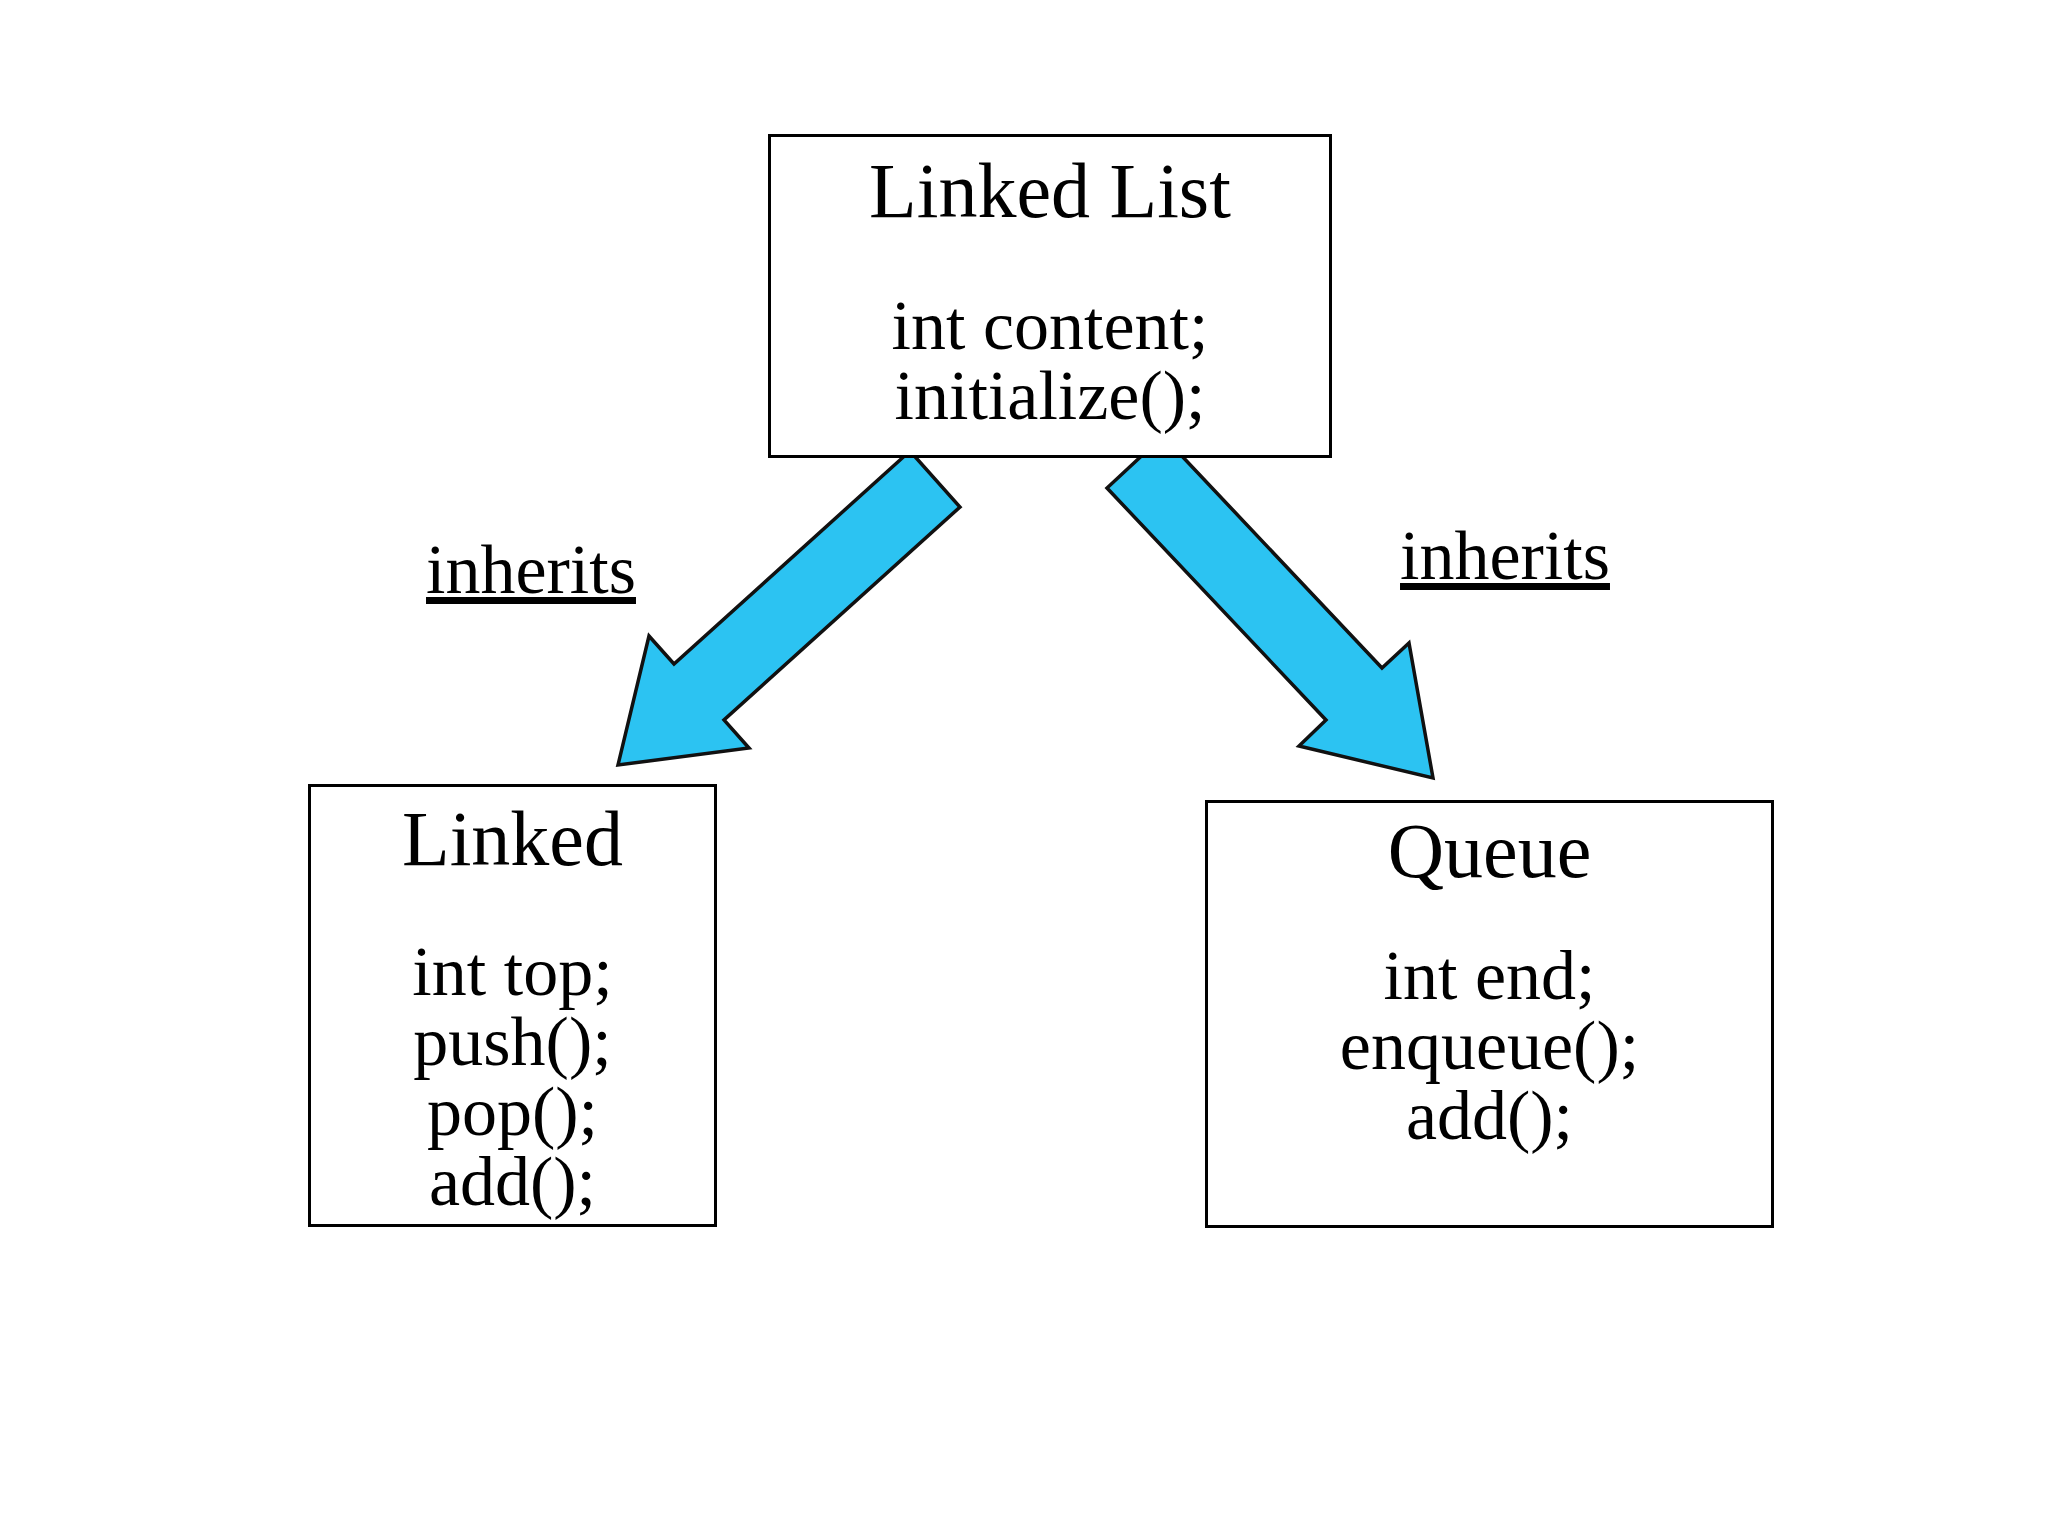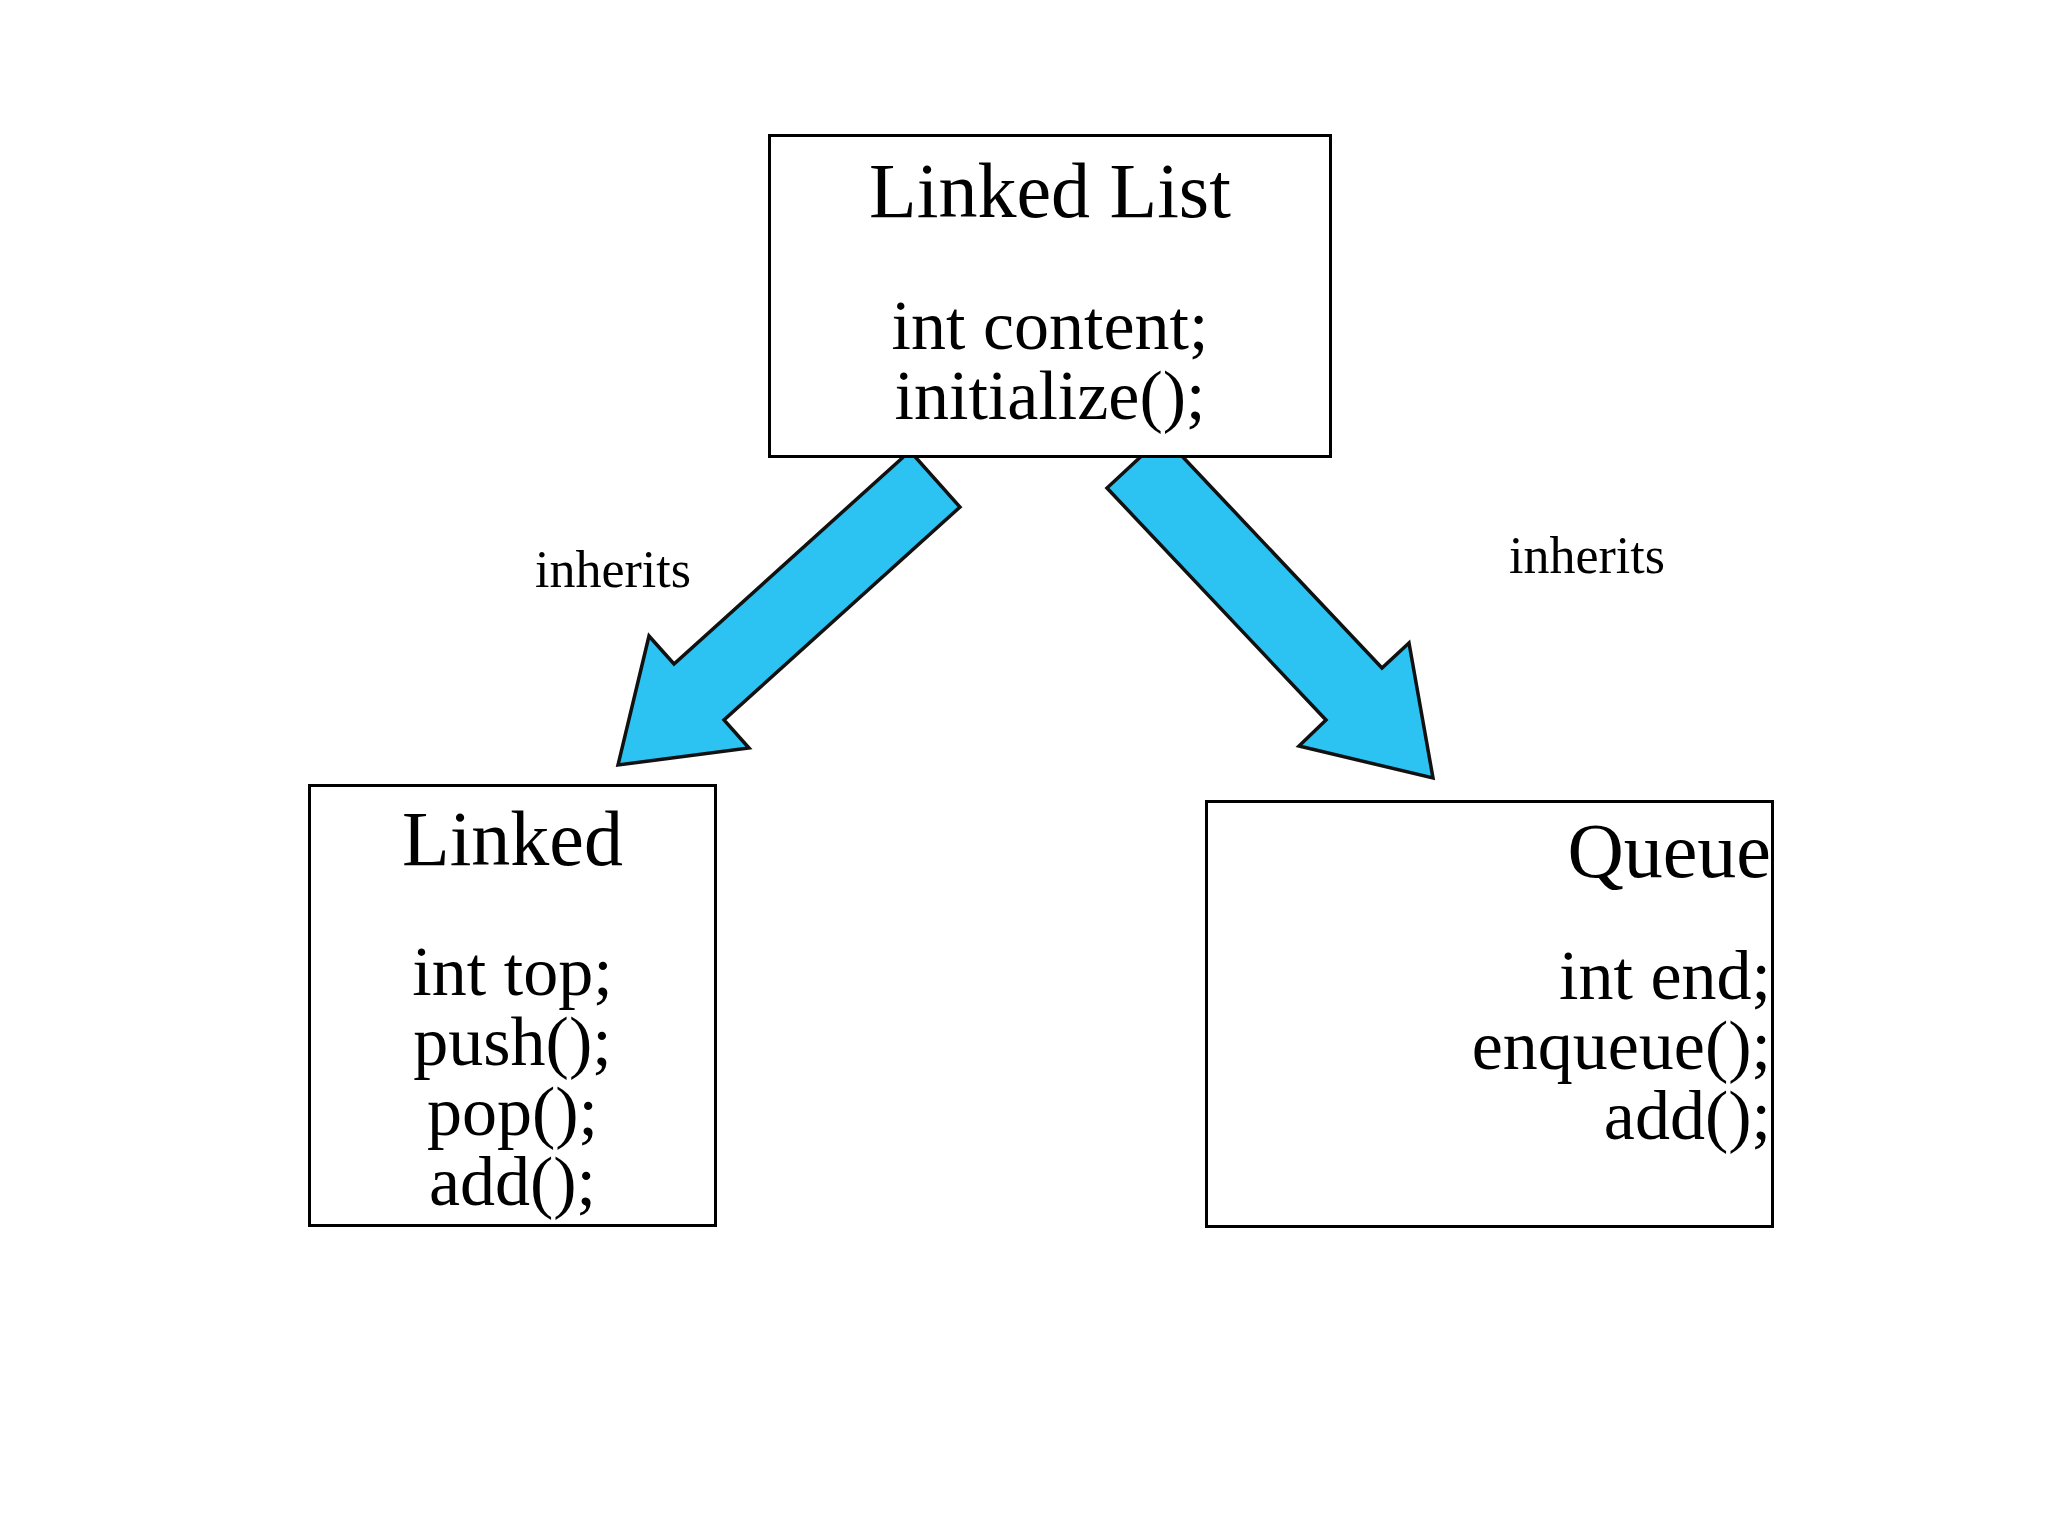--- a/index.html
+++ b/index.html
@@ -43,29 +43,30 @@
   .member {
     font-size: 70px;
     line-height: 70px;
     white-space: nowrap;
   }
   .spacer { width: 100%; }
   .box-ll    { left: 768px;  top: 103px; width: 564px; height: 324px; padding-top: 12px; margin-top: 31px; }
   .box-ll .spacer    { height: 58px; }
   .box-stack { left: 308px;  top: 784px; width: 409px; height: 443px; padding-top: 10px; }
   .box-stack .spacer { height: 56px; }
-  .box-queue { left: 1205px; top: 800px; width: 569px; height: 428px; padding-top: 6px; text-align: right; }
+  .box-queue { left: 1205px; top: 800px; width: 569px; height: 428px; padding-top: 6px; }
   .box-queue .spacer { height: 48px; }
   .edge-label {
     position: absolute;
     width: 320px;
-    text-align: right;
-    font-size: 52px;
+    text-align: center;
+    font-size: 70px;
     line-height: 72px;
     white-space: nowrap;
+    text-decoration: underline;
   }
   .label-left  { left: 371px;  top: 534px; }
   .label-right { left: 1345px; top: 520px; }
 </style>
 </head>
 <body>
 
 <div class="canvas">
 
   <svg class="arrows-layer" viewBox="0 0 2048 1536" xmlns="http://www.w3.org/2000/svg">

